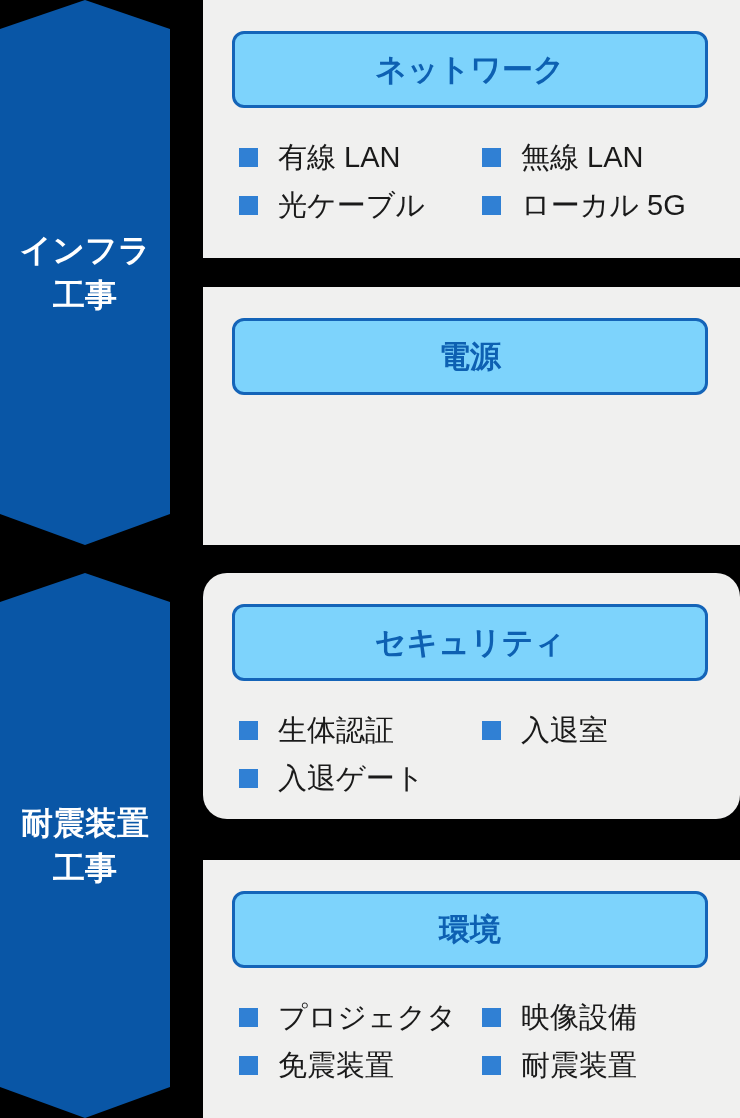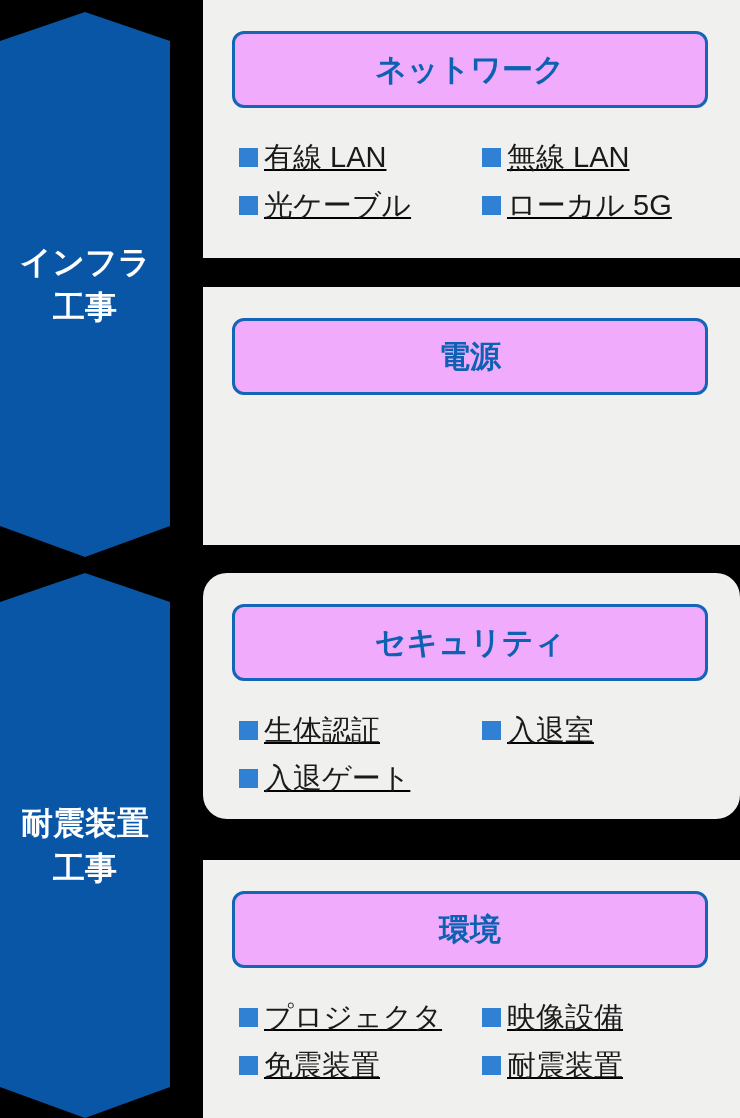--- a/index.html
+++ b/index.html
@@ -17,21 +17,21 @@
     position: absolute;
     left: 0;
     width: 170px;
     height: 545px;
     background: #0956A6;
     clip-path: polygon(50% 0, 100% 29px, 100% calc(100% - 31px), 50% 100%, 0 calc(100% - 31px), 0 29px);
     display: flex;
     align-items: center;
     justify-content: center;
   }
-  .banner--infra  { top: 12px; }
+  .banner--infra  { top: 0; }
   .banner--system { top: 573px; }
   .banner-label {
     color: #FFFFFF;
     font-weight: bold;
     font-size: 32px;
     line-height: 1.38;
     text-align: center;
   }
   .banner-label span { display: block; }
 
@@ -47,21 +47,21 @@
   .card--security    { top: 573px; height: 246px; border-radius: 24px; }
   .card--environment { top: 860px; height: 324px; }
 
   .title-box {
     position: absolute;
     left: 29px;
     right: 32px;
     top: 31px;
     height: 77px;
     box-sizing: border-box;
-    background: #f0abfc;
+    background: #7dd3fc;
     border: 3px solid #1464B8;
     border-radius: 12px;
     display: flex;
     align-items: center;
     justify-content: center;
   }
   .card-title {
     margin: 0;
     color: #0D60B2;
     font-size: 31px;
@@ -78,22 +78,21 @@
     padding: 0;
     list-style: none;
     display: grid;
     grid-template-columns: 243px auto;
     grid-auto-rows: 48px;
     align-items: center;
   }
   .item {
     display: flex;
     align-items: center;
-    gap: 6px;
-    text-decoration: underline;
+    gap: 20px;
   }
   .bullet {
     flex: none;
     width: 19px;
     height: 19px;
     background: #3080D4;
   }
   .item-label {
     font-size: 29px;
     color: #1A1A1A;

